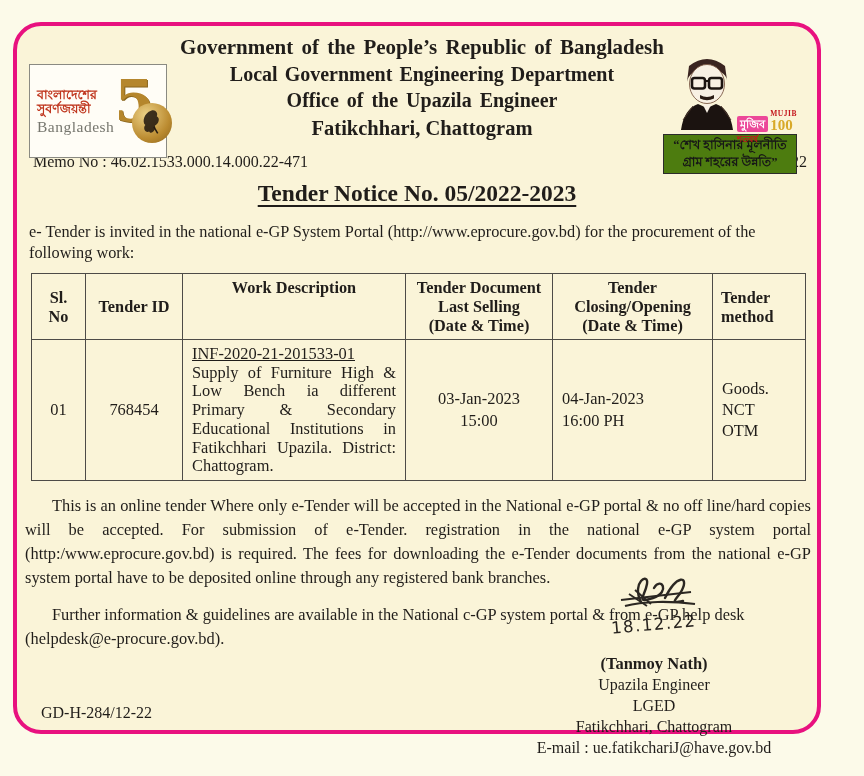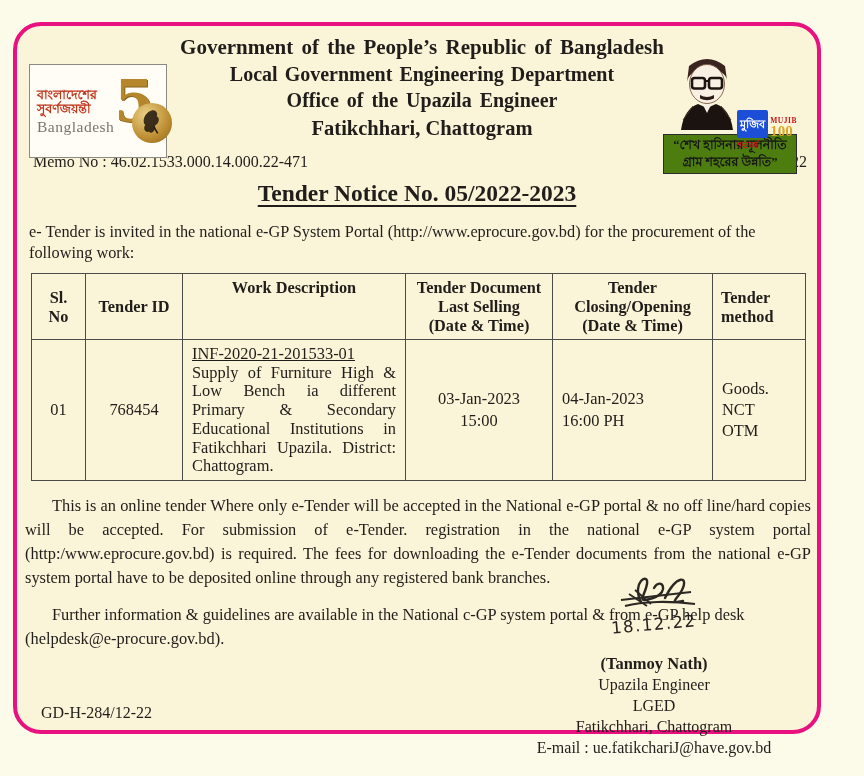--- a/index.html
+++ b/index.html
@@ -36,22 +36,22 @@
     background:radial-gradient(circle at 35% 30%, #ecd186, #bb8b30 62%, #8a621b);
     display:flex; align-items:center; justify-content:center;
   }
 
   
   .logo-right { position:absolute; right:20px; top:24px; width:134px; }
   .portrait { display:block; margin-left:6px; }
   .mujib-badge { position:absolute; right:-2px; top:60px; width:62px; }
   .badge-row { display:flex; align-items:flex-end; }
   .badge-bn {
-    background:#1d4ed8; color:#fff; font-size:11px; font-weight:bold;
-    padding:8px 3px; border-radius:2px; line-height:12px;
+    background:#ec4899; color:#fff; font-size:11px; font-weight:bold;
+    padding:2px 3px; border-radius:2px; line-height:12px;
   }
   .badge-col { margin-left:2px; line-height:1; }
   .badge-en { display:block; color:#c4151c; font-size:7.5px; font-weight:bold; letter-spacing:0.5px; }
   .badge-100 { display:block; color:#d8a928; font-size:15px; font-weight:bold; line-height:14px; }
   .badge-bn2 { color:#c4151c; font-size:8.5px; font-weight:bold; margin-top:1px; text-align:left; }
   .mujib-caption {
     margin-top:4px; border:1.4px solid #2b2b2b; background:#4d7c0f;
     text-align:center; font-size:12.5px; line-height:17px; font-weight:600;
     padding:2px 2px; color:#171717;
   }

